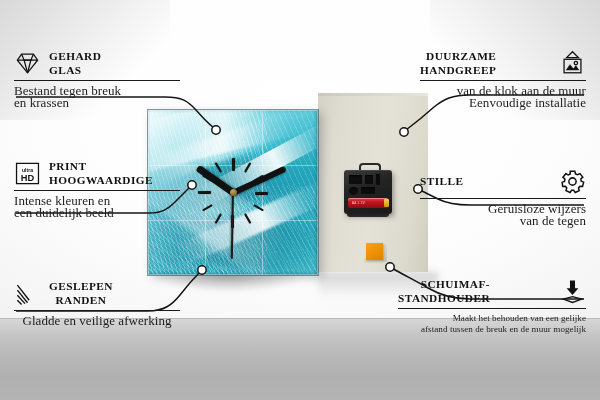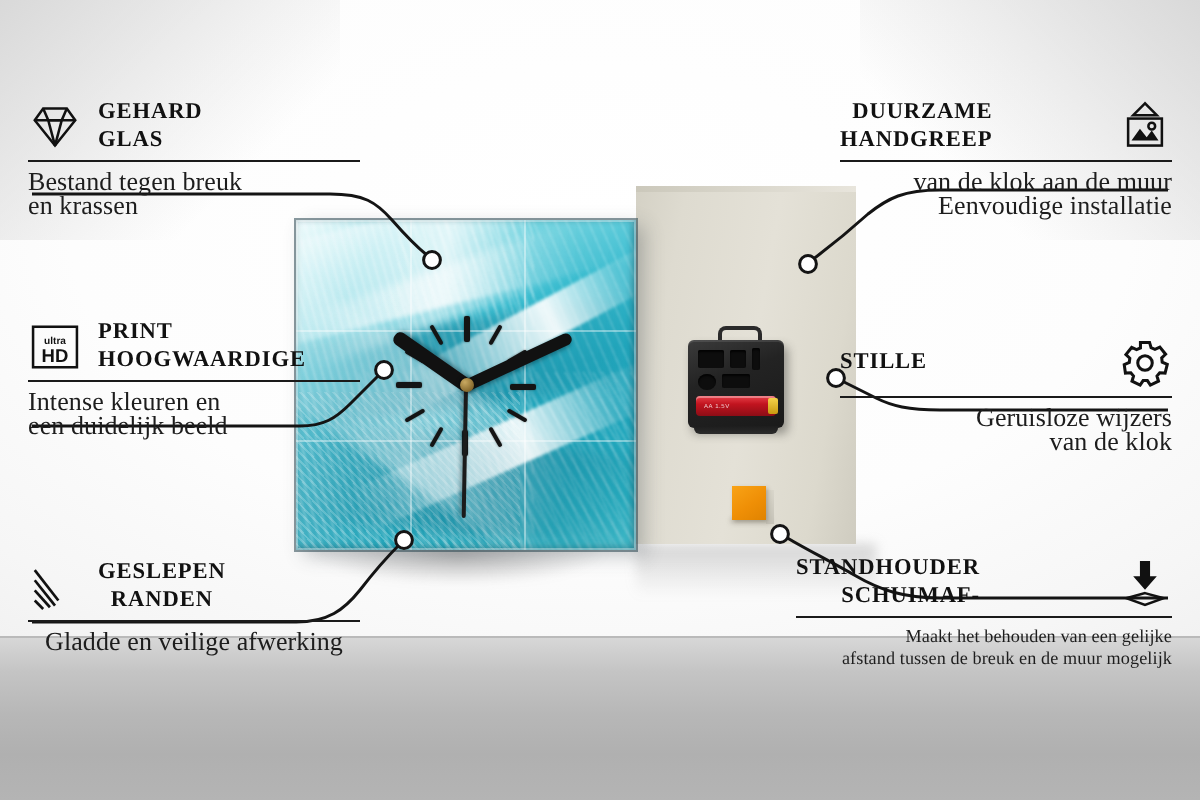--- a/index.html
+++ b/index.html
@@ -366,28 +366,28 @@
       </div>
       <svg class="ic" viewBox="0 0 32 32">
         <g fill="none" stroke="#111" stroke-width="1.8">
           <path d="M13.3 3.8h5.4l.9 3.1 2.3 1 2.9-1.3 3.4 4.2-2.3 2.2.3 2.5 3 1.3-1.3 5.2-3.2-.2-1.6 1.9.9 3.1-4.8 2.3-1.8-2.7h-2.5l-1.8 2.7-4.8-2.3.9-3.1-1.6-1.9-3.2.2L3.7 17l3-1.3.3-2.5-2.3-2.2 3.4-4.2 2.9 1.3 2.3-1z"></path>
           <circle cx="16" cy="16" r="4.3"></circle>
         </g>
       </svg>
     </div>
     <div class="co-rule"></div>
     <div class="co-desc">Geruisloze wijzers</div>
-    <div class="co-desc">van de klok</div>
+    <div class="co-desc">van de tegen</div>
   </div>
 
   <div class="callout co-right" id="co-houder">
     <div class="co-head">
       <div>
+        <div class="co-title">SCHUIMAF-</div>
         <div class="co-title">STANDHOUDER</div>
-        <div class="co-title">SCHUIMAF-</div>
       </div>
       <svg class="ic" viewBox="0 0 32 32">
         <g fill="#111" stroke="none">
           <path d="M13 3 h6 v9 h4 l-7 8 -7 -8 h4 z"></path>
         </g>
         <g fill="none" stroke="#111" stroke-width="1.5">
           <path d="M16 22 L27 25 L16 29 L5 25 Z"></path>
         </g>
       </svg>
     </div>

